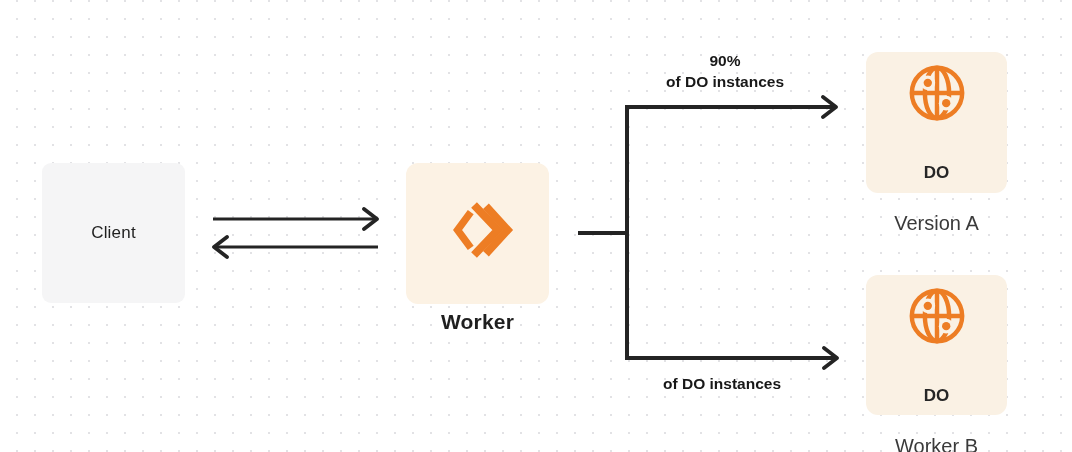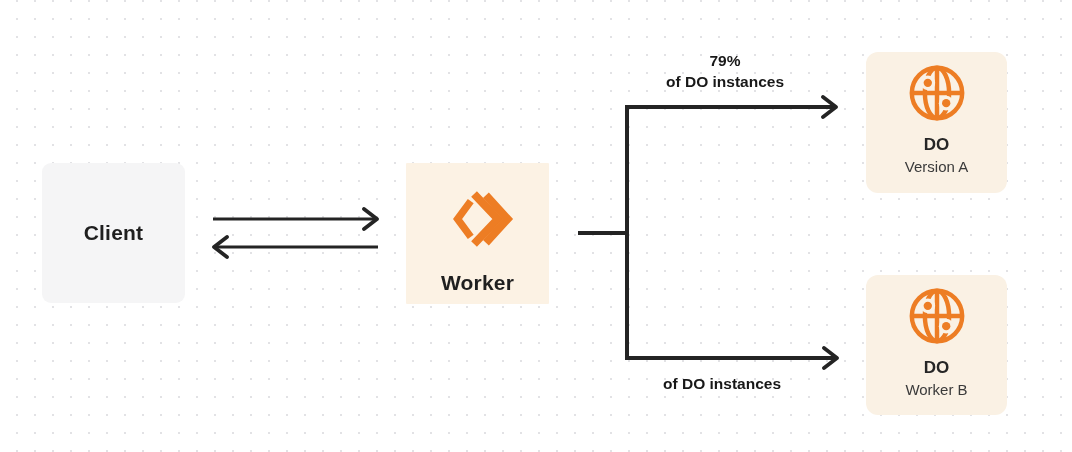--- a/index.html
+++ b/index.html
@@ -23,42 +23,43 @@
     width: 1072px; height: 452px;
     overflow: visible;
   }
 
   .node {
     position: absolute;
     display: flex;
     flex-direction: column;
     align-items: center;
     justify-content: center;
+    gap: 28px;
   }
 
   .node-client {
     left: 42px; top: 163px;
     width: 143px; height: 140px;
     background: #f5f5f6;
     border-radius: 9px;
   }
   .node-client .node-label {
-    font-size: 21px;
-    font-weight: bold;
+    font-size: 17px;
+    font-weight: normal;
     color: #1f1f1f;
     letter-spacing: 0.2px;
   }
 
   .node-worker {
     left: 406px; top: 163px;
     width: 143px; height: 141px;
     background: #fcf2e4;
-    border-radius: 1px;
+    border-radius: 12px;
     justify-content: flex-start;
-    padding-top: 23px;
+    padding-top: 34px;
   }
   .node-worker .icon-wrap { width: 66px; height: 66px; }
   .node-worker .node-label {
     margin-top: 19px;
     font-size: 21px;
     font-weight: bold;
     color: #1f1f1f;
     letter-spacing: 0.2px;
   }
 
@@ -74,21 +75,21 @@
   .node-do-b { top: 275px; height: 140px; }
   .node-do .icon-wrap { width: 62px; height: 62px; }
   .node-do .do-title {
     margin-top: 11px;
     font-size: 17px;
     font-weight: bold;
     color: #262626;
     line-height: 20px;
   }
   .node-do .do-subtitle {
-    font-size: 15px;
+    font-size: 20px;
     font-weight: normal;
     color: #3a3a3a;
     line-height: 20px;
     margin-top: 2px;
   }
 
   .branch-label {
     position: absolute;
     width: 210px;
     text-align: center;
@@ -138,21 +139,21 @@
           <polyline points="39,23 19,50 39,77" stroke-width="11"></polyline>
           <polyline points="44,12 80,50 44,88" stroke-width="12"></polyline>
           <polyline points="62,14 95,50 62,86" stroke-width="12"></polyline>
         </g>
       </svg>
     </span>
     <span class="node-label">Worker</span>
   </div>
 
   <div class="branch-label branch-label-top">
-    <div>79%</div>
+    <div>90%</div>
     <div>of DO instances</div>
   </div>
 
   <div class="branch-label branch-label-bottom">
     <div>of DO instances</div>
   </div>
 
   <div class="node node-do node-do-a">
     <span class="icon-wrap">
       <svg viewBox="0 0 64 64" xmlns="http://www.w3.org/2000/svg">

